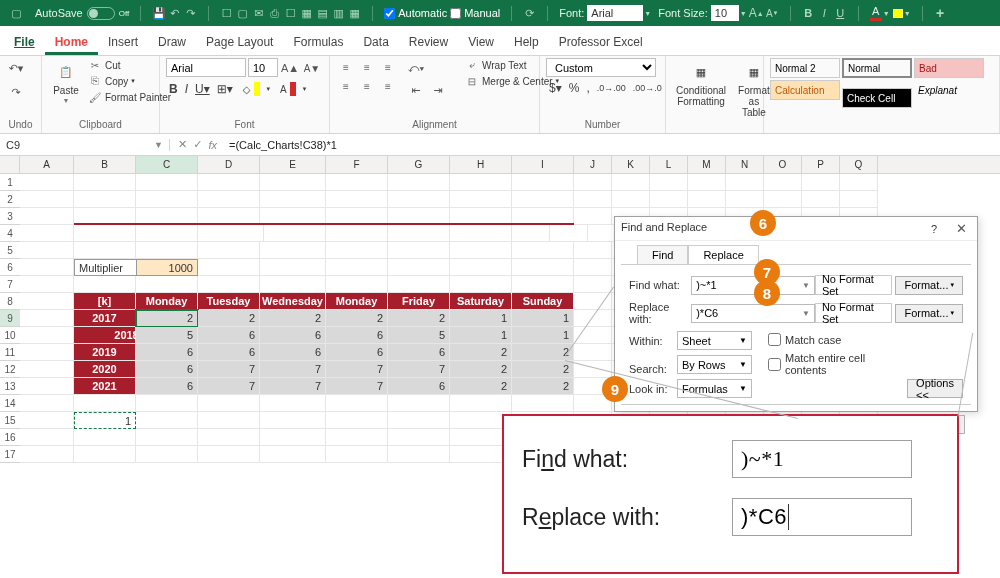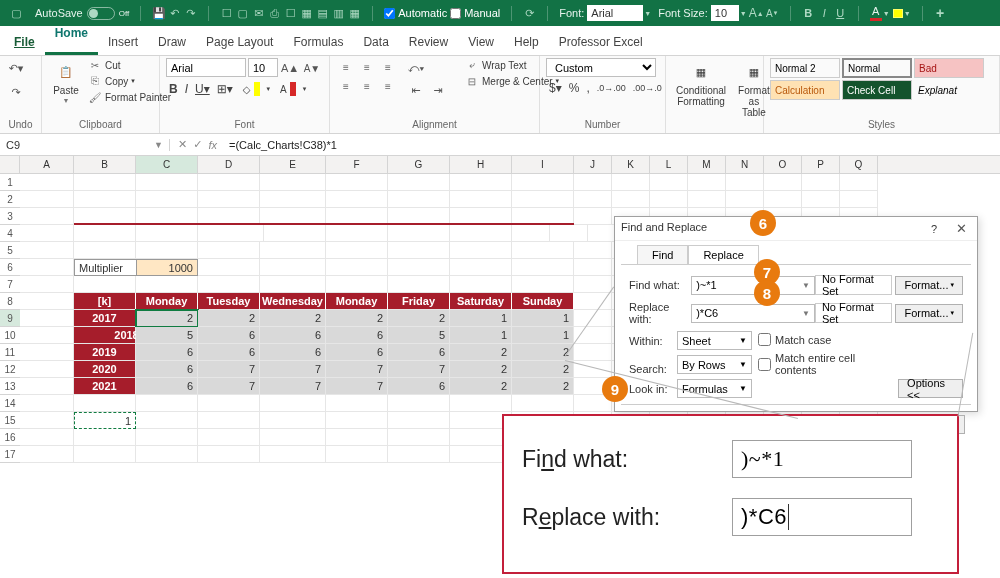--- a/index.html
+++ b/index.html
@@ -24,21 +24,21 @@
 .titlebar .drop-arrow { font-size: 7px; color: #aed9c3; margin-left: -2px; }
 .titlebar .color-strip { width: 12px; height: 3px; margin-top: 1px; }
 .titlebar .stack { display: flex; flex-direction: column; align-items: center; line-height: 1; }
 .titlebar .fill-box { width: 10px; height: 9px; background: #ffff00; border: 1px solid rgba(255,255,255,0.4); }
 .titlebar .plus { font-size: 14px; font-weight: bold; }
 
 
 .menubar { background: #fff; height: 30px; border-bottom: 1px solid #d4d4d4; display: flex; align-items: flex-end; padding: 0 4px; }
 .menubar .mtab { padding: 6px 10px; font-size: 12px; color: #444; cursor: pointer; }
 .menubar .mtab.file { color: #185c37; font-weight: 600; text-decoration: underline; }
-.menubar .mtab.active { color: #0f766e; font-weight: 600; border-bottom: 3px solid #127245; padding-bottom: 12px; }
+.menubar .mtab.active { color: #ef4444; font-weight: 600; border-bottom: 3px solid #127245; padding-bottom: 3px; }
 
 
 .ribbon { background: #fafafa; border-bottom: 1px solid #d4d4d4; height: 78px; display: flex; }
 .rgroup { border-right: 1px solid #e0e0e0; padding: 2px 6px 0 6px; display: flex; flex-direction: column; justify-content: space-between; }
 .rgroup .body { display: flex; gap: 4px; align-items: flex-start; }
 .rgroup .label { text-align: center; font-size: 10px; color: #666; padding: 2px 0 3px; }
 .bigbtn { display: flex; flex-direction: column; align-items: center; gap: 1px; padding: 2px 4px; cursor: pointer; color: #3a3a3a; }
 .bigbtn .ico { width: 28px; height: 24px; display: flex; align-items: center; justify-content: center; }
 .bigbtn .lbl { font-size: 10px; line-height: 1.1; text-align: center; }
 .smallcol { display: flex; flex-direction: column; gap: 2px; }
@@ -330,25 +330,24 @@
     </div>
     <div class="label">&nbsp;</div>
   </div>
   <div class="rgroup" style="flex:1;">
     <div class="body" style="flex-direction:column;">
       <div class="style-grid">
         <div class="style-cell">Normal 2</div>
         <div class="style-cell" style="border:2px solid #888;">Normal</div>
         <div class="style-cell" style="background:#f6c3c3;color:#a61515;">Bad</div>
         <div class="style-cell" style="background:#ffe2b3;color:#b9580b;">Calculation</div>
-        <div class="style-cell" style="background:#14532d;color:#fff;">Check Cell</div>
+        <div class="style-cell" style="background:#000000;color:#fff;margin-top:8px;">Check Cell</div>
         <div class="style-cell" style="font-style:italic;border:none;">Explanat</div>
       </div>
     </div>
-    <div class="label">Styles</div>
   </div>
 </div>
 
 <div class="fbar">
   <div class="name-box">
     <span>C9</span>
     <span style="color:#888;font-size:9px;">▼</span>
   </div>
   <div class="fx-btns">
     <span>✕</span>
@@ -759,21 +758,21 @@
           <span>)*C6</span>
           <span style="font-size:8px;color:#777;">▼</span>
         </span>
       <span style="flex:1;"></span>
       <span class="fmt-box">No Format Set</span>
       <span class="dlg-btn">
           <span>Format...</span>
           <span style="font-size:7px;margin-left:2px;">▾</span>
         </span>
     </div>
-    <div style="display:flex;gap:6px;">
+    <div style="display:flex;gap:16px;">
       <div style="display:flex;flex-direction:column;gap:4px;">
         <div class="dlg-row" style="margin:0;">
             <span class="lbl" style="width:48px;">Within:</span>
             <span class="combo s">
               <span>Sheet</span>
               <span style="font-size:8px;">▼</span>
             </span>
           </div>
         <div class="dlg-row" style="margin:0;">
             <span class="lbl" style="width:48px;margin-top:9px;">Search:</span>

